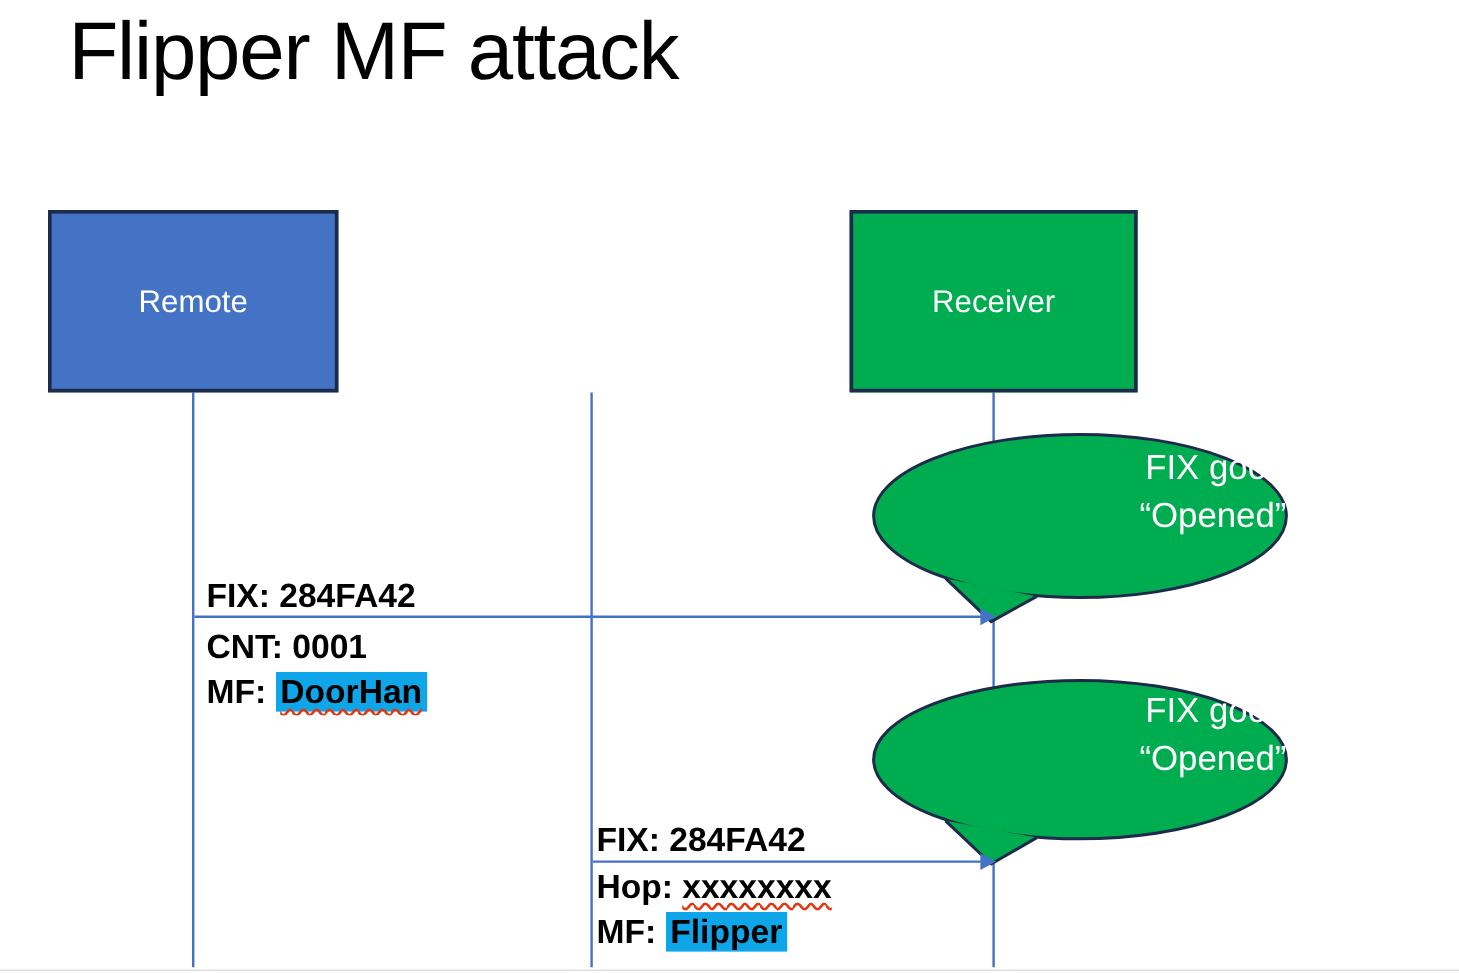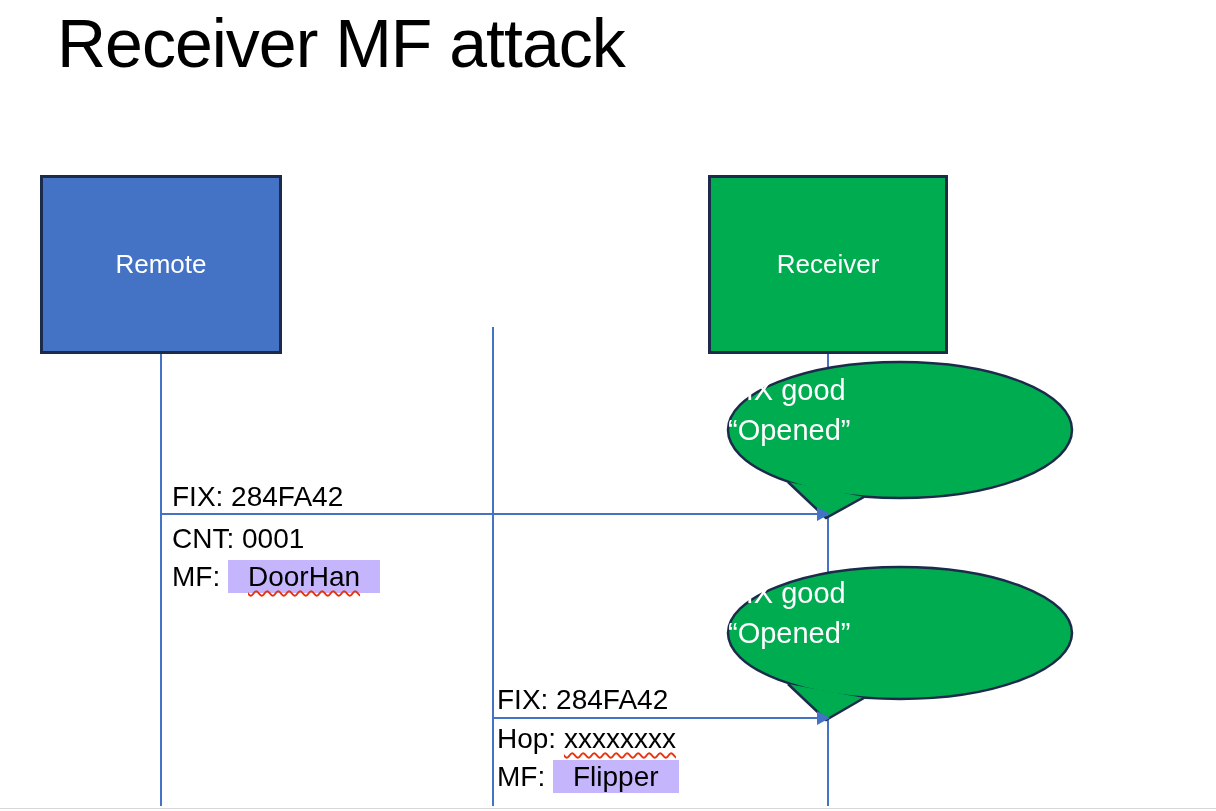--- a/index.html
+++ b/index.html
@@ -5,55 +5,55 @@
   html,body{margin:0;padding:0;background:#fff;}
   #slide{
     position:relative;width:1216px;height:811px;background:#ffffff;
     font-family:"Liberation Sans",sans-serif;overflow:hidden;
   }
   .title{
     position:absolute;left:57px;top:4px;font-size:68px;font-weight:300;
     color:#000;letter-spacing:-1px;white-space:nowrap;
   }
   .actor{
-    position:absolute;top:175px;height:179px;border:3px solid #1C2B4A;
+    position:absolute;top:175px;height:152px;border:3px solid #1C2B4A;
     box-sizing:border-box;display:flex;align-items:center;justify-content:center;
     z-index:2;
   }
   .actor .lbl{color:#fff;font-size:26px;}
   .actor-remote{left:40px;width:242px;background:#4472C4;}
   .actor-flipper{left:373px;width:241px;background:#ED7D31;}
   .actor-receiver{left:708px;width:240px;background:#00AC50;text-align:right;}
   svg.canvas{position:absolute;left:0;top:0;z-index:1;}
   .msg-line{
-    position:absolute;font-size:28px;color:#000;white-space:nowrap;z-index:3;
+    position:absolute;font-size:28px;color:#000;white-space:nowrap;z-index:3;font-weight:bold;
   }
-  .hl{background:#c4b5fd;padding:1px 20px;}
+  .hl{background:#0ea5e9;padding:1px 4px;}
   .sq{
     text-decoration-line:underline;text-decoration-style:wavy;
     text-decoration-color:#E8340C;text-decoration-thickness:1.5px;
     text-underline-offset:4px;
   }
   .bubble-text{
-    position:absolute;width:344px;text-align:left;color:#fff;
+    position:absolute;width:344px;text-align:right;color:#fff;
     font-size:29px;line-height:40px;z-index:3;
   }
   .bubble-text-1{left:728px;top:370px;}
   .bubble-text-2{left:728px;top:573px;}
   .bottom-hairline{
     position:absolute;left:0;top:808px;width:1216px;height:1px;
     background:#D8D8D8;z-index:0;
   }
 </style>
 </head>
 <body>
 
 <div id="slide">
 
-  <div class="title">Receiver MF attack</div>
+  <div class="title">Flipper MF attack</div>
 
   <div class="bottom-hairline"></div>
 
   <svg class="canvas" width="1216" height="811" viewBox="0 0 1216 811">
 
     <line x1="161" y1="327" x2="161" y2="806" stroke-width="2" stroke="#4472C4"></line>
     <line x1="493" y1="327" x2="493" y2="806" stroke-width="2" stroke="#4472C4"></line>
     <line x1="828" y1="327" x2="828" y2="806" stroke-width="2" stroke="#4472C4"></line>
 
     <g>

